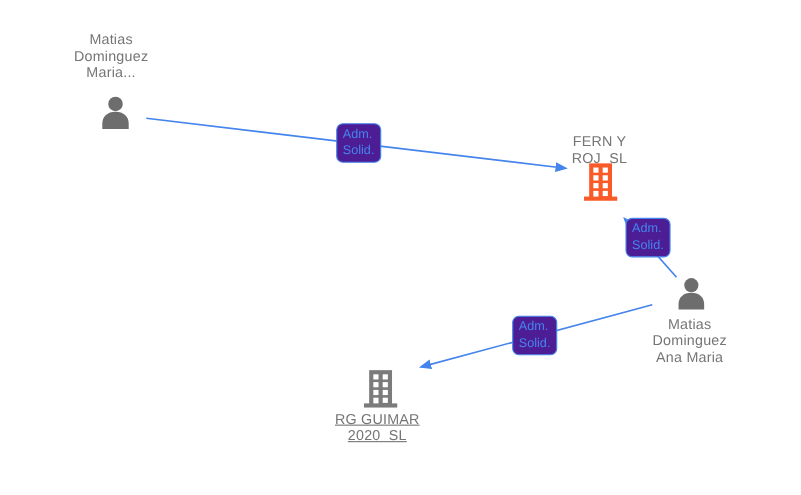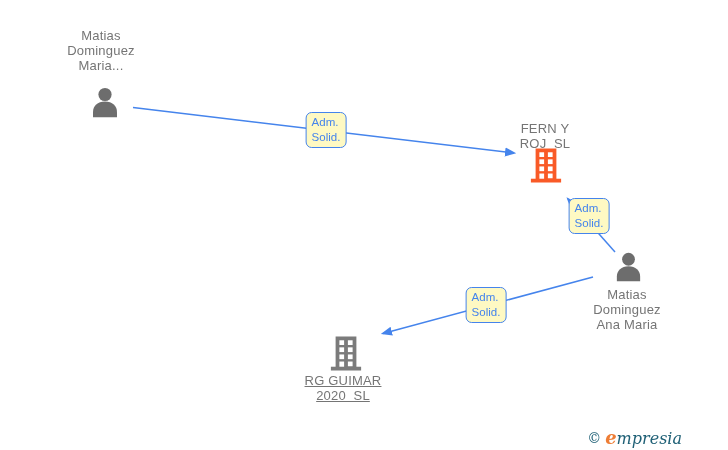--- a/index.html
+++ b/index.html
@@ -24,21 +24,21 @@
   .person-icon svg{fill:var(--personGray,#6d6d6d);}
   .company-icon.active svg .struct{fill:var(--companyOrange,#f95a27);}
   .company-icon.plain svg .struct{fill:var(--companyGray,#7b7b7b);}
   .node-label{
     position:absolute;transform:translateX(-50%);
     font-size:13px;line-height:15px;color:var(--labelGray,#757575);
     text-align:center;white-space:pre;letter-spacing:.2px;
   }
   .edge-label{
     position:absolute;transform:translate(-50%,-50%);
-    background:#fef9c3;border:1.5px solid var(--edgeBlue,#4584ec);border-radius:6px;
+    background:#4c1d95;border:1.5px solid var(--edgeBlue,#4584ec);border-radius:6px;
     color:var(--edgeBlue,#4584ec);font-size:11.5px;line-height:15px;
     padding:2px 5px;white-space:pre;text-align:left;
   }
   .watermark{
     position:absolute;right:3px;bottom:2px;
     font-family:"DejaVu Serif",serif;font-size:16px;font-style:italic;
     color:var(--logoTeal,#1f6076);white-space:nowrap;
   }
   .watermark .copy{font-style:normal;font-size:14px;margin-right:4px;vertical-align:1px;}
   .watermark .brand-initial{color:var(--logoOrange,#ee7d35);font-weight:bold;font-size:18px;}
@@ -113,17 +113,14 @@
   <div class="node-label" style="left:343px;top:373px;text-decoration:underline;">RG GUIMAR
 2020  SL</div>
 
   <div class="edge-label" style="left:326px;top:130px;">Adm.
 Solid.</div>
   <div class="edge-label" style="left:589px;top:216px;">Adm.
 Solid.</div>
   <div class="edge-label" style="left:486px;top:305px;">Adm.
 Solid.</div>
 
-  <div class="watermark">
-    <span class="copy">©</span><span class="brand-initial">e</span><span class="brand-rest">mpresia</span>
-  </div>
 
 </div>
 
 </body></html>

